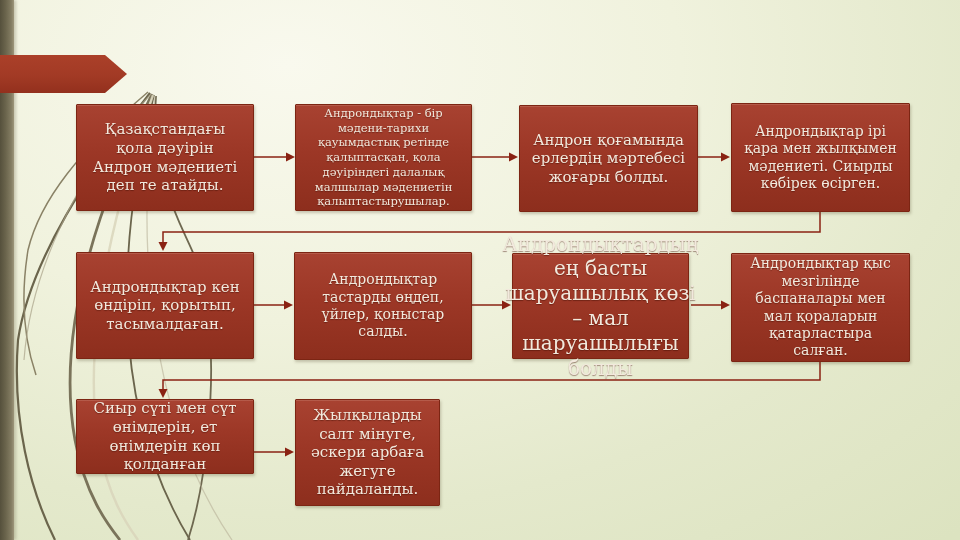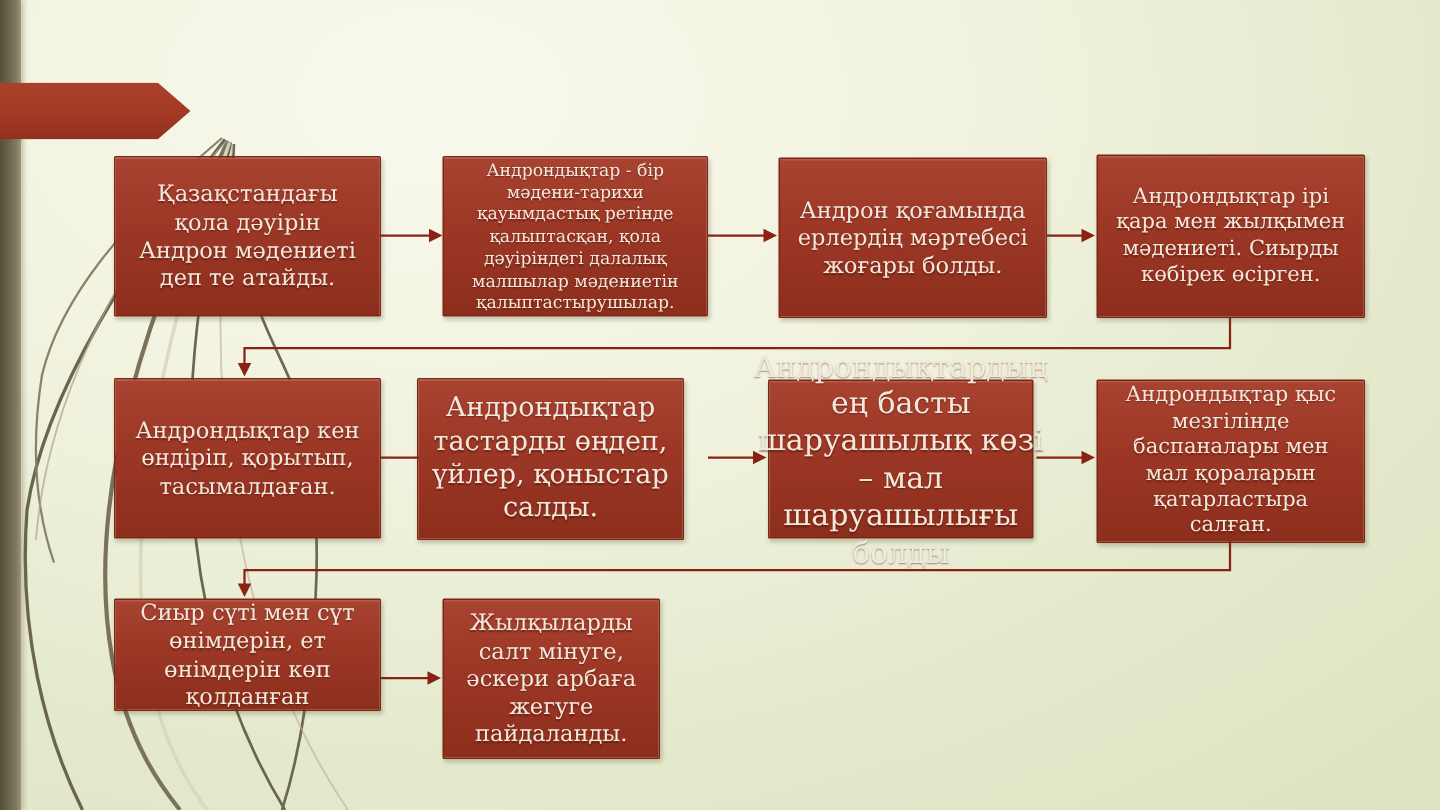--- a/index.html
+++ b/index.html
@@ -35,21 +35,21 @@
     box-shadow:inset 0 1px 0 rgba(255,235,220,.15), 1px 2px 3px rgba(80,70,40,.28);
     color:#f2e9dd;font-weight:normal;text-align:center;
     padding:5px 9px;box-sizing:border-box;line-height:1.24;
     text-shadow:0 1px 1px rgba(60,10,0,.45);
   }
   .r1b1{left:76px;top:104px;width:178px;height:107px;font-size:15px;}
   .r1b2{left:295px;top:104px;width:177px;height:107px;font-size:11.5px;line-height:1.28;}
   .r1b3{left:519px;top:105px;width:179px;height:107px;font-size:15px;}
   .r1b4{left:731px;top:103px;width:179px;height:109px;font-size:14px;}
   .r2b1{left:76px;top:252px;width:178px;height:107px;font-size:15px;}
-  .r2b2{left:278px;top:252px;width:178px;height:108px;font-size:18px;}
+  .r2b2{left:294px;top:252px;width:178px;height:108px;font-size:14px;}
   .r2b3{left:512px;top:253px;width:177px;height:106px;font-size:20px;}
   .r2b4{left:731px;top:253px;width:179px;height:109px;font-size:14px;}
   .r3b1{left:76px;top:399px;width:178px;height:75px;font-size:15px;}
   .r3b2{left:295px;top:399px;width:145px;height:107px;font-size:15px;}
 </style>
 </head>
 <body>
 
 <div class="slide">
 

